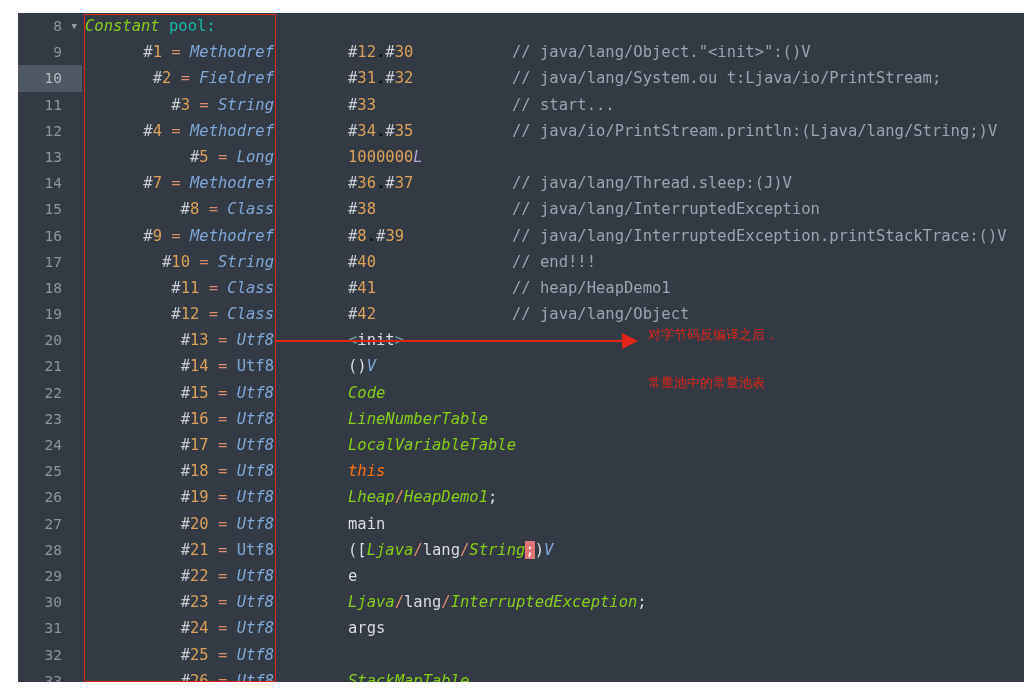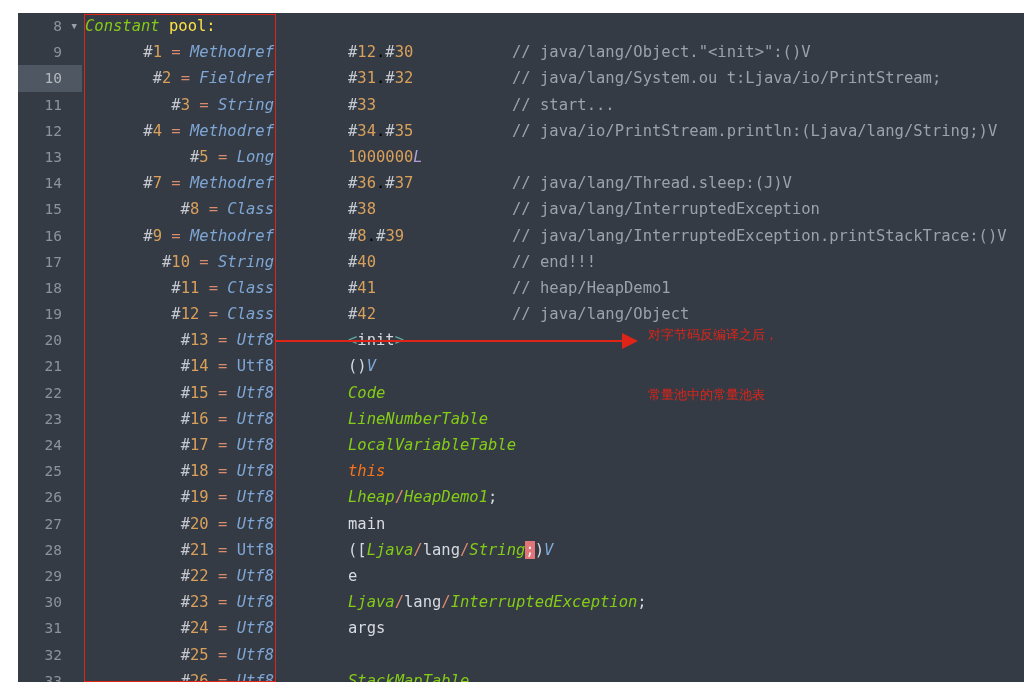--- a/index.html
+++ b/index.html
@@ -35,21 +35,21 @@
   .c-entry{position:absolute;left:0;width:200px;text-align:right;box-sizing:border-box;padding-right:8px;}
   .c-val{position:absolute;left:266px;text-align:center;}
   .c-cmt{position:absolute;left:430px;color:#9aa2ad;}
 
   
   .hash{color:#c5c9cf;}
   .num{color:#d9a05b;}
   .eq{color:#d98b6e;}
   .type{color:#7fa6d4;font-style:italic;}
   .type-n{color:#7fa6d4;}
-  .kw{color:#fde047;}
+  .kw{color:#14b8a6;}
   .plain{color:#d7dae0;}
   .lit{color:#84cc16;font-style:italic;}
   .lit-n{color:#d7dae0;margin-top:28px;}
   .slash{color:#d98b6e;}
   .red{color:#f97316;font-style:italic;}
   .purple{color:#b0a0d8;font-style:italic;}
   .teal{color:#5fa8a0;}
   .vtype{color:#7fa6d4;font-style:italic;}
   .err{background:#e0767a;color:#f2f2f2;}
 
@@ -65,21 +65,21 @@
     position:absolute;left:622px;top:333px;width:0;height:0;
     border-left:16px solid #e02418;
     border-top:8px solid transparent;border-bottom:8px solid transparent;
   }
   .ann{
     position:absolute;color:#e02418;
     font-family:"DejaVu Sans","Liberation Sans",sans-serif;
     font-size:13px;white-space:pre;
   }
   .ann1{left:648px;top:326px;}
-  .ann2{left:648px;top:374px;margin-top:12px;}
+  .ann2{left:648px;top:374px;}
 </style>
 </head>
 <body>
 
 <div id="root">
   <div class="editor">
     <div class="gutter" id="gutter">
         <div class="row">8<span class="fold">▼</span></div>
         <div class="row">9</div>
         <div class="row cur">10</div>

